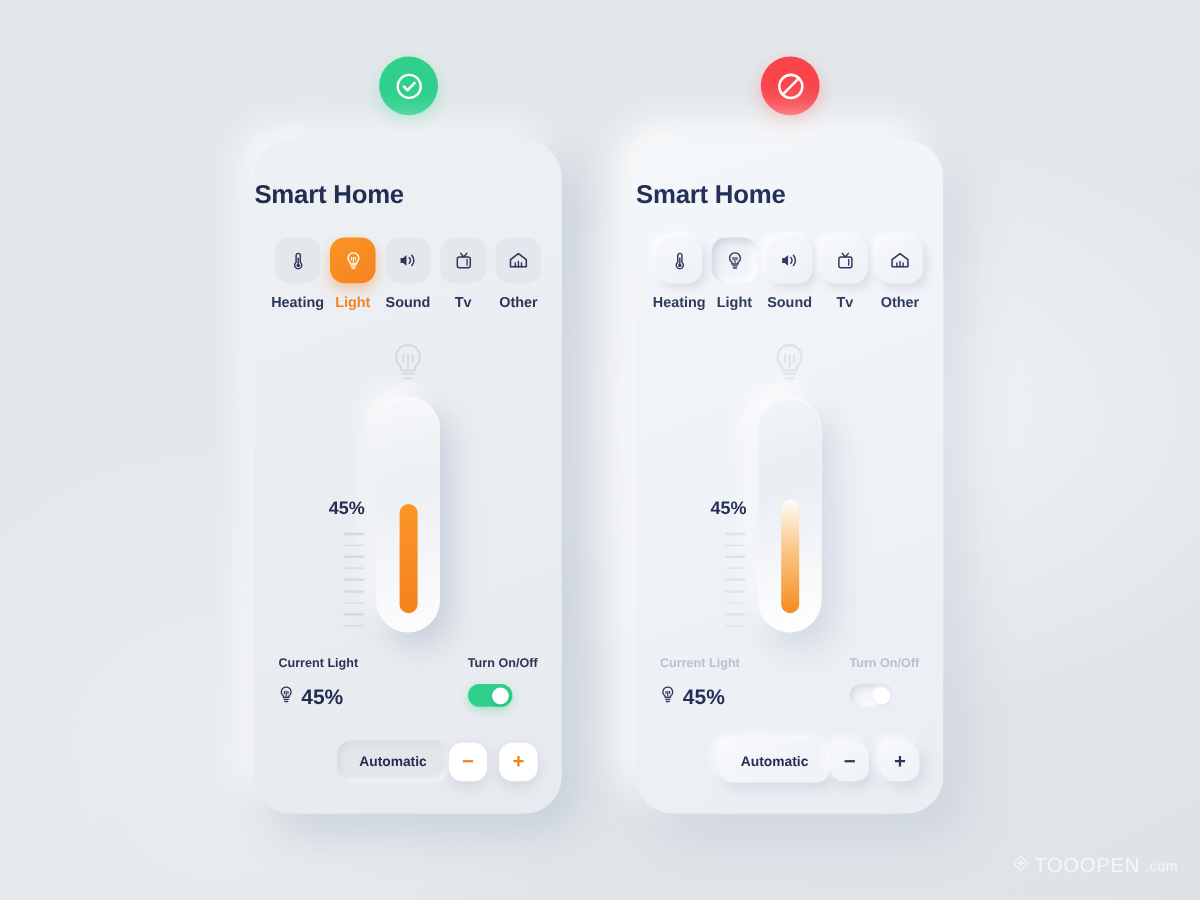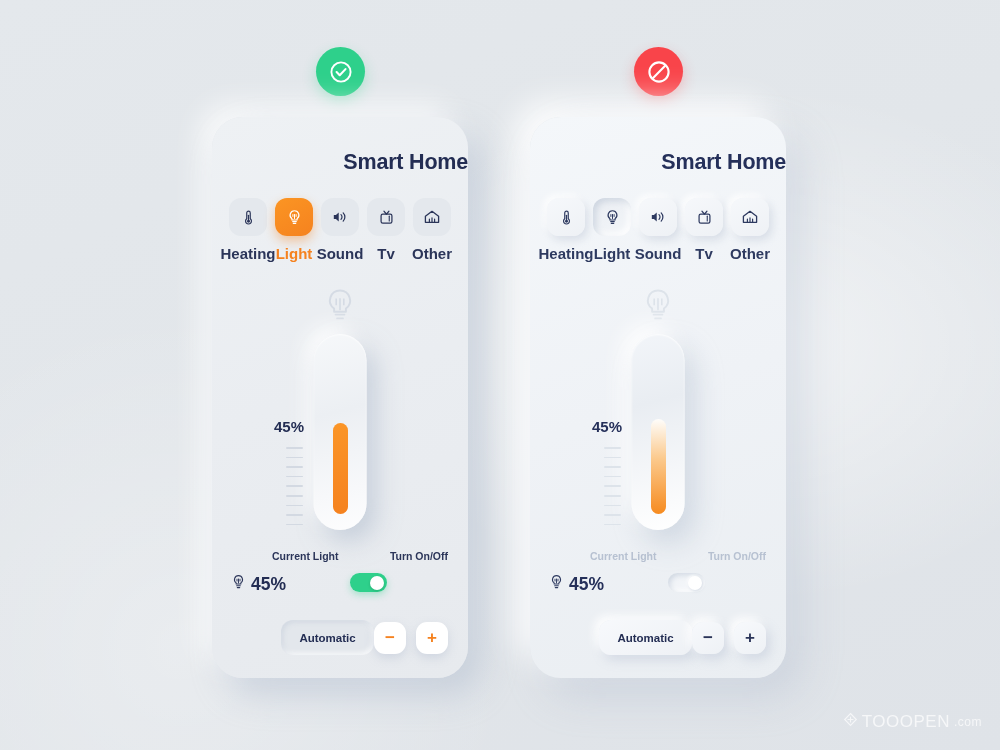--- a/index.html
+++ b/index.html
@@ -48,21 +48,21 @@
                 -12px -12px 28px rgba(255,255,255,.80);
   }
   .card-right {
     left: 530px;
     background: linear-gradient(160deg, #f4f7fa 0%, #eff2f6 50%, #eaeef2 100%);
     box-shadow: 16px 18px 40px rgba(163,177,198,.30),
                 -14px -14px 32px rgba(255,255,255,.95);
   }
 
   .title {
-    text-align: right;
+    text-align: left;
     font-size: 21.5px;
     font-weight: bold;
     letter-spacing: -.2px;
     color: #232d53;
     margin-top: 33px;
   }
   .card-right .title { color: #25305a; }
 
   
   .cats {
@@ -86,21 +86,21 @@
   .card-right .cat-btn {
     background: linear-gradient(150deg, #f6f8fb 0%, #eef1f5 100%);
     box-shadow: 3px 4px 8px rgba(163,177,198,.33), -3px -3px 7px rgba(255,255,255,.95);
   }
   .card-right .cat.active .cat-btn {
     background: linear-gradient(150deg, #eaedf2 0%, #f3f6f9 100%);
     box-shadow: inset 3px 3px 6px rgba(163,177,198,.40), inset -3px -3px 6px rgba(255,255,255,.95);
   }
   .cat-label {
     margin-top: 9px;
-    font-size: 15px;
+    font-size: 12px;
     font-weight: bold;
     color: #2b3559;
     white-space: nowrap;
   }
   .card-left .cat.active .cat-label { color: #f5821f; }
   .card-right .cat-label { color: #2e3a60; }
 
   .cat-btn svg { display: block; }
 
   
@@ -167,21 +167,20 @@
   .card-right .tick { background: #dde3ea; }
 
   
   .bottom { padding: 0 20px; margin-top: 4px; }
 
   .row1 { display: flex; justify-content: space-between; align-items: flex-start; }
   .lbl {
     font-size: 10.5px;
     font-weight: bold;
     color: #2b3559;
-    margin-left: 40px;
   }
   .card-right .lbl { color: #b7c1d1; }
 
   .cur-val {
     display: flex; align-items: center; gap: 6px;
     margin-top: 12px;
     font-size: 17.5px;
     font-weight: bold;
     color: #232d53;
   }

